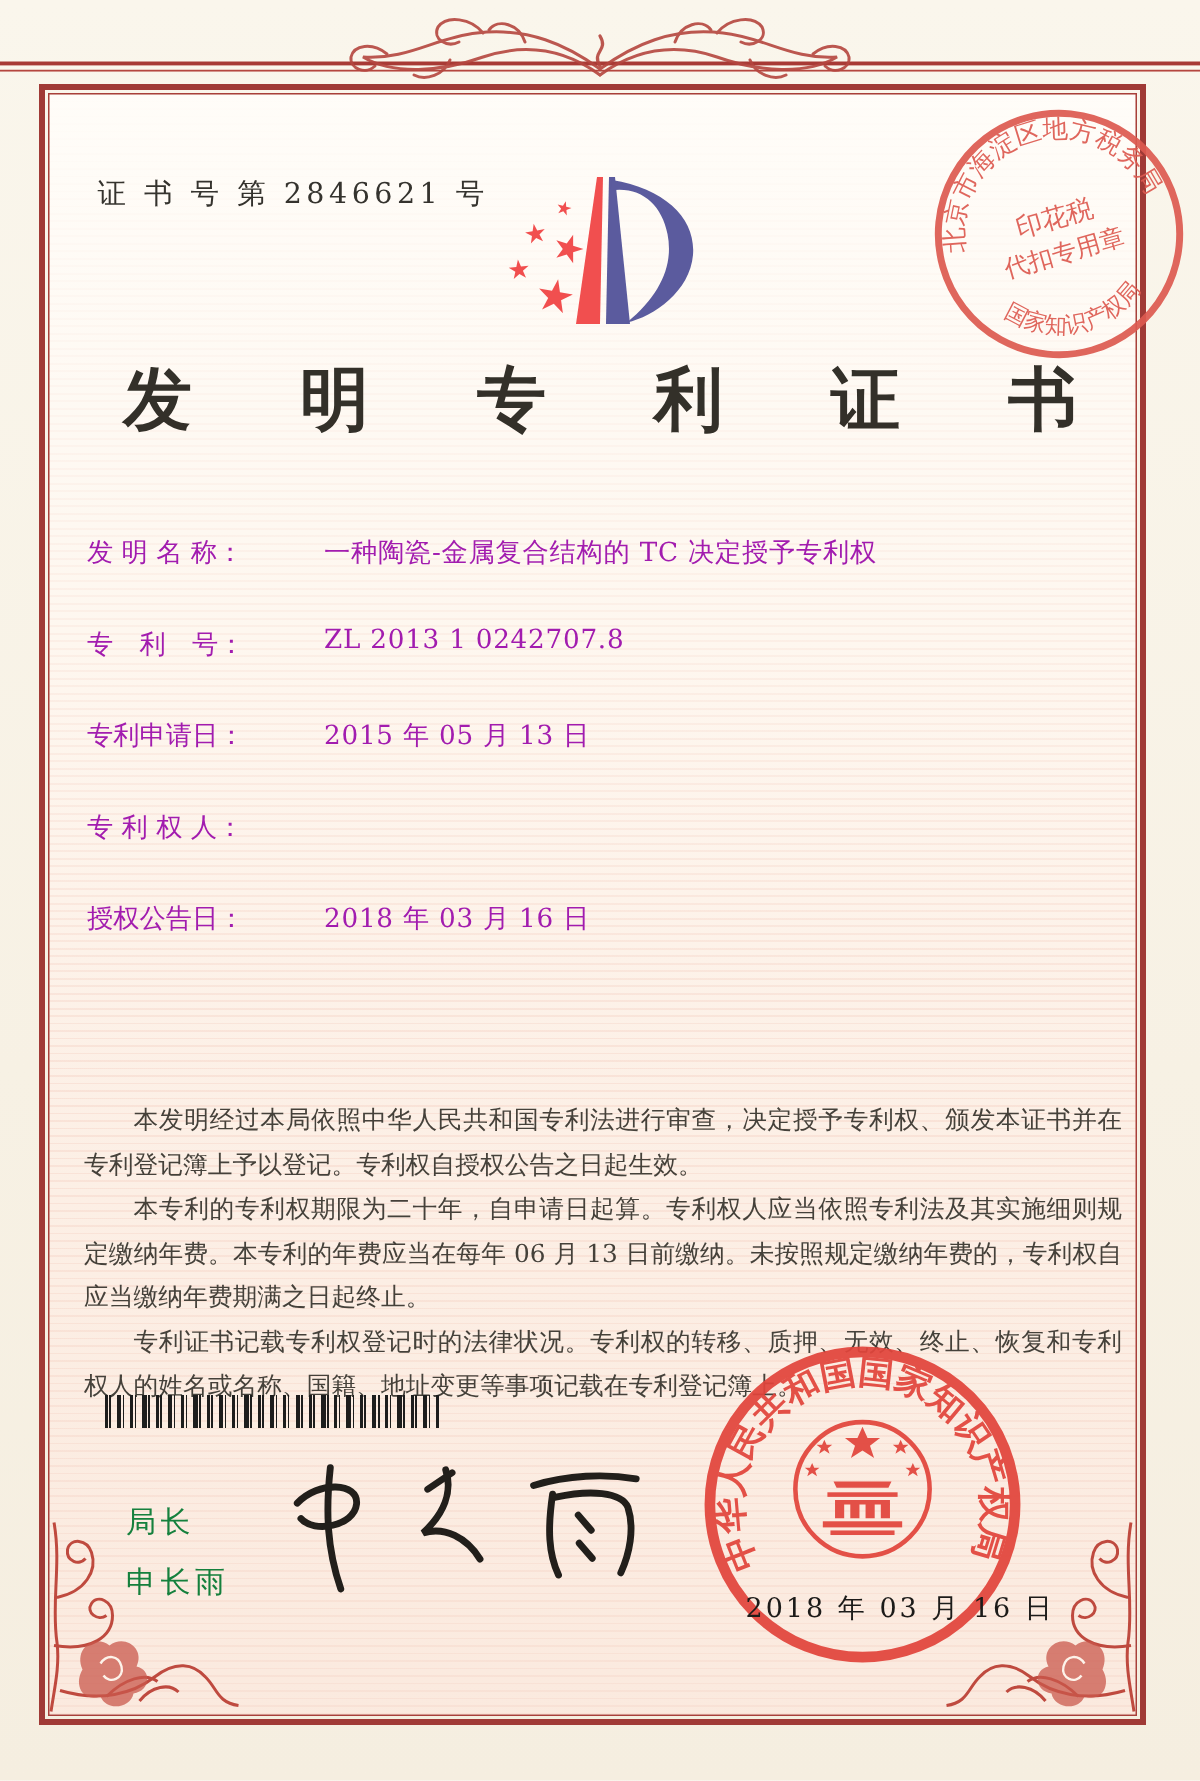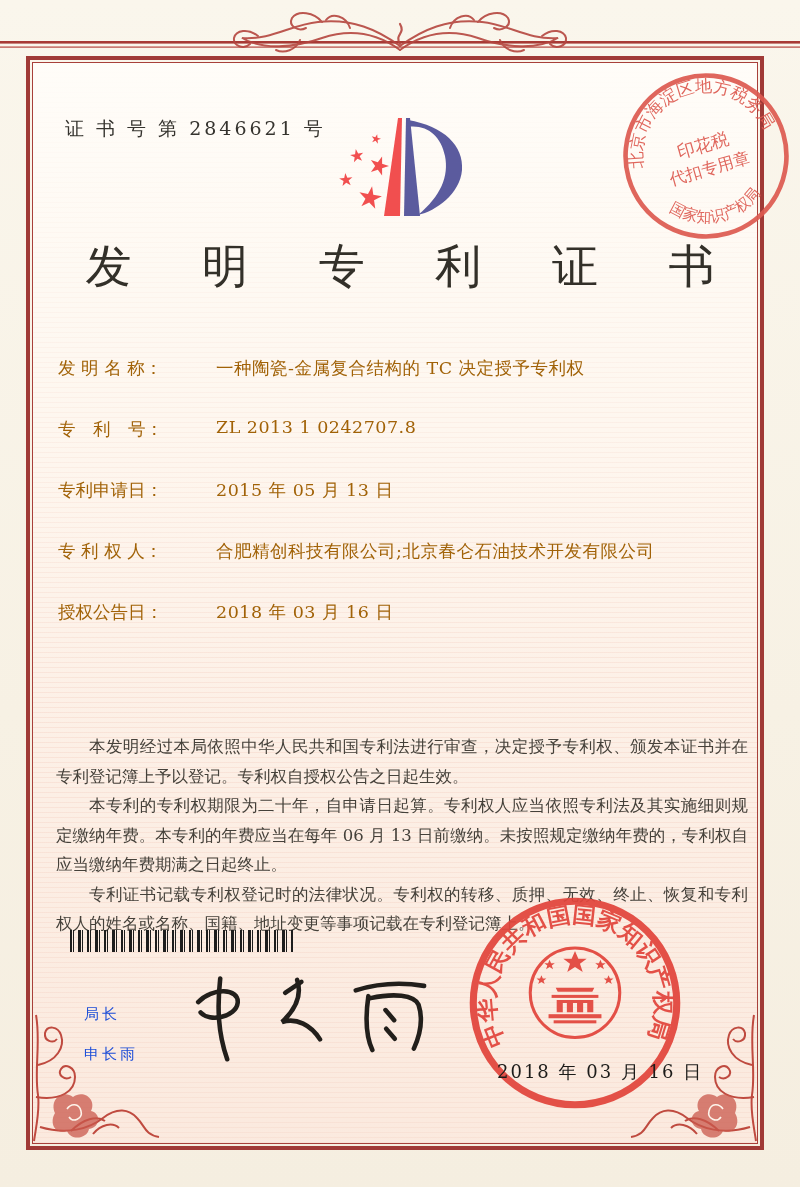--- a/index.html
+++ b/index.html
@@ -26,40 +26,40 @@
   .corner-left{left:-2px;}
   .corner-right{right:-2px;transform:scaleX(-1);}
   .cert-no{
     position:absolute;left:65px;top:116px;font-size:19px;letter-spacing:3px;color:#35332e;
   }
   .logo{position:absolute;left:302px;top:82px;width:212px;height:150px;}
   .tax-stamp{position:absolute;left:608px;top:58px;width:196px;height:196px;}
   .doc-title{
     position:absolute;left:0;top:236px;width:100%;text-align:center;
     font-size:46px;letter-spacing:28px;padding-left:28px;box-sizing:border-box;
-    color:#333029;font-weight:400;
+    color:#333029;font-weight:700;
   }
   .fields{position:absolute;left:58px;top:356px;width:690px;}
-  .field-row{display:flex;margin-bottom:37px;font-size:17.5px;color:#a16207;white-space:nowrap;}
+  .field-row{display:flex;margin-bottom:37px;font-size:17.5px;color:#a21caf;white-space:nowrap;}
   .field-label{flex:0 0 158px;}
   .field-value{letter-spacing:0.5px;}
   .paragraphs{
     position:absolute;left:56px;top:708px;width:692px;
     font-size:16.5px;line-height:29.5px;color:#45413a;text-align:justify;margin-top:24px;
   }
   .paragraphs p{margin:0;text-indent:2em;}
   .barcode{
     position:absolute;left:70px;top:930px;width:224px;height:22px;
     background:repeating-linear-gradient(90deg,
       #1d1d1d 0 2px,transparent 2px 3px,
       #1d1d1d 3px 4px,transparent 4px 8px,
       #1d1d1d 8px 11px,transparent 11px 12px,
       #1d1d1d 12px 13px,transparent 13px 17px);
   }
-  .signer{position:absolute;left:84px;top:994px;font-size:15px;letter-spacing:3px;line-height:40px;color:#1d4ed8;}
+  .signer{position:absolute;left:84px;top:994px;font-size:20px;letter-spacing:3px;line-height:40px;color:#15803d;}
   .signature{position:absolute;left:182px;top:958px;width:270px;height:110px;}
   .seal{position:absolute;left:458px;top:886px;width:234px;height:234px;opacity:0.93;}
   .issue-date{position:absolute;left:497px;top:1060px;font-size:18px;letter-spacing:2px;color:#1c1b19;z-index:5;}
   svg text{font-family:"DejaVu Serif","Liberation Serif",serif;}
 </style>
 </head>
 <body>
 
 <svg class="top-ornament" viewBox="0 0 800 60" aria-hidden="true">
   <rect x="0" y="41" width="800" height="2.6" fill="#a83a35"></rect>
@@ -158,21 +158,20 @@
   <div class="field-row">
     <span class="field-label">专　利　号：</span>
     <span class="field-value">ZL 2013 1 0242707.8</span>
   </div>
   <div class="field-row">
     <span class="field-label">专利申请日：</span>
     <span class="field-value">2015 年 05 月 13 日</span>
   </div>
   <div class="field-row">
     <span class="field-label">专 利 权 人：</span>
-    <span class="field-value">合肥精创科技有限公司;北京春仑石油技术开发有限公司</span>
   </div>
   <div class="field-row">
     <span class="field-label">授权公告日：</span>
     <span class="field-value">2018 年 03 月 16 日</span>
   </div>
 </div>
 
 <div class="paragraphs">
   <p>本发明经过本局依照中华人民共和国专利法进行审查，决定授予专利权、颁发本证书并在专利登记簿上予以登记。专利权自授权公告之日起生效。</p>
   <p>本专利的专利权期限为二十年，自申请日起算。专利权人应当依照专利法及其实施细则规定缴纳年费。本专利的年费应当在每年 06 月 13 日前缴纳。未按照规定缴纳年费的，专利权自应当缴纳年费期满之日起终止。</p>

